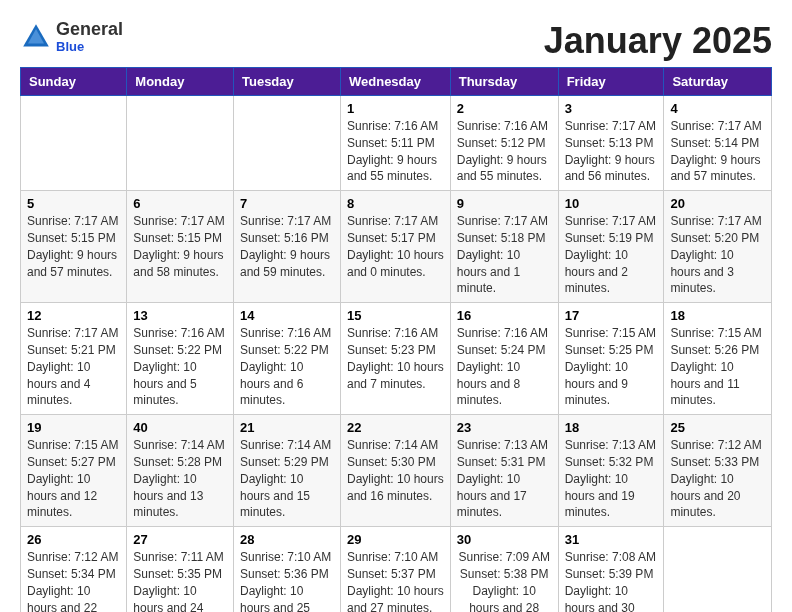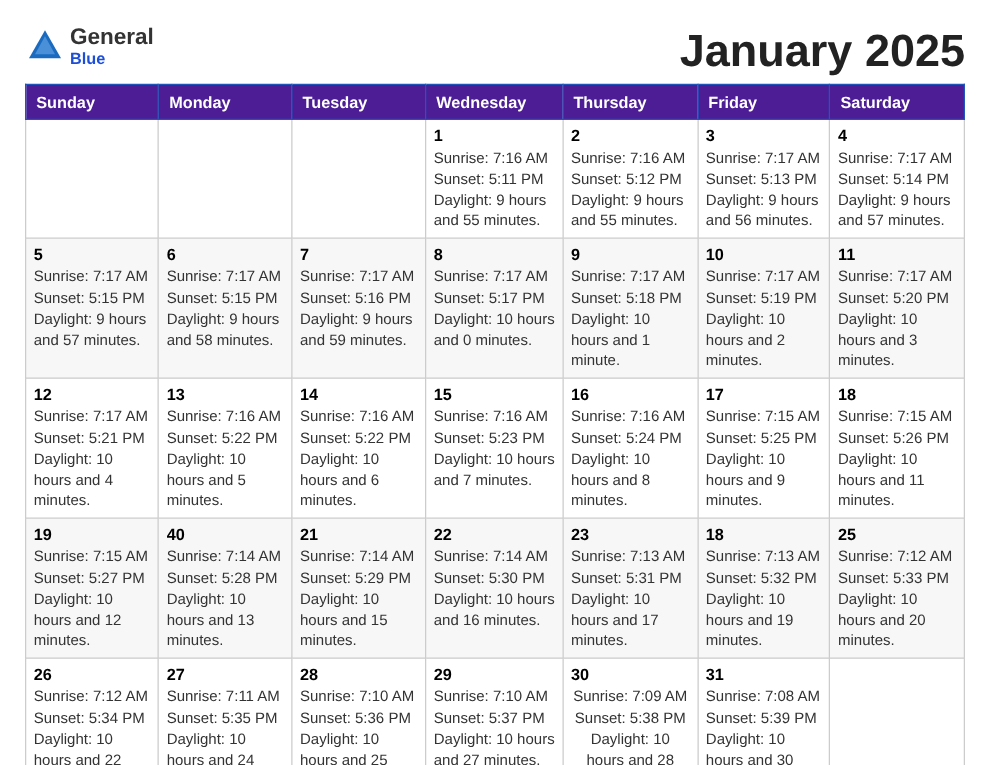--- a/index.html
+++ b/index.html
@@ -184,21 +184,21 @@
 Sunset: 5:18 PM
 Daylight: 10 hours and 1 minute.</div>
         </td>
         <td>
           <span class="day-number">10</span>
           <div class="day-info" style="white-space: pre-line;">Sunrise: 7:17 AM
 Sunset: 5:19 PM
 Daylight: 10 hours and 2 minutes.</div>
         </td>
         <td>
-          <span class="day-number">11</span>
+          <span class="day-number">20</span>
           <div class="day-info" style="white-space: pre-line;">Sunrise: 7:17 AM
 Sunset: 5:20 PM
 Daylight: 10 hours and 3 minutes.</div>
         </td>
       </tr>
       <tr>
         <td>
           <span class="day-number">12</span>
           <div class="day-info" style="white-space: pre-line;">Sunrise: 7:17 AM
 Sunset: 5:21 PM

